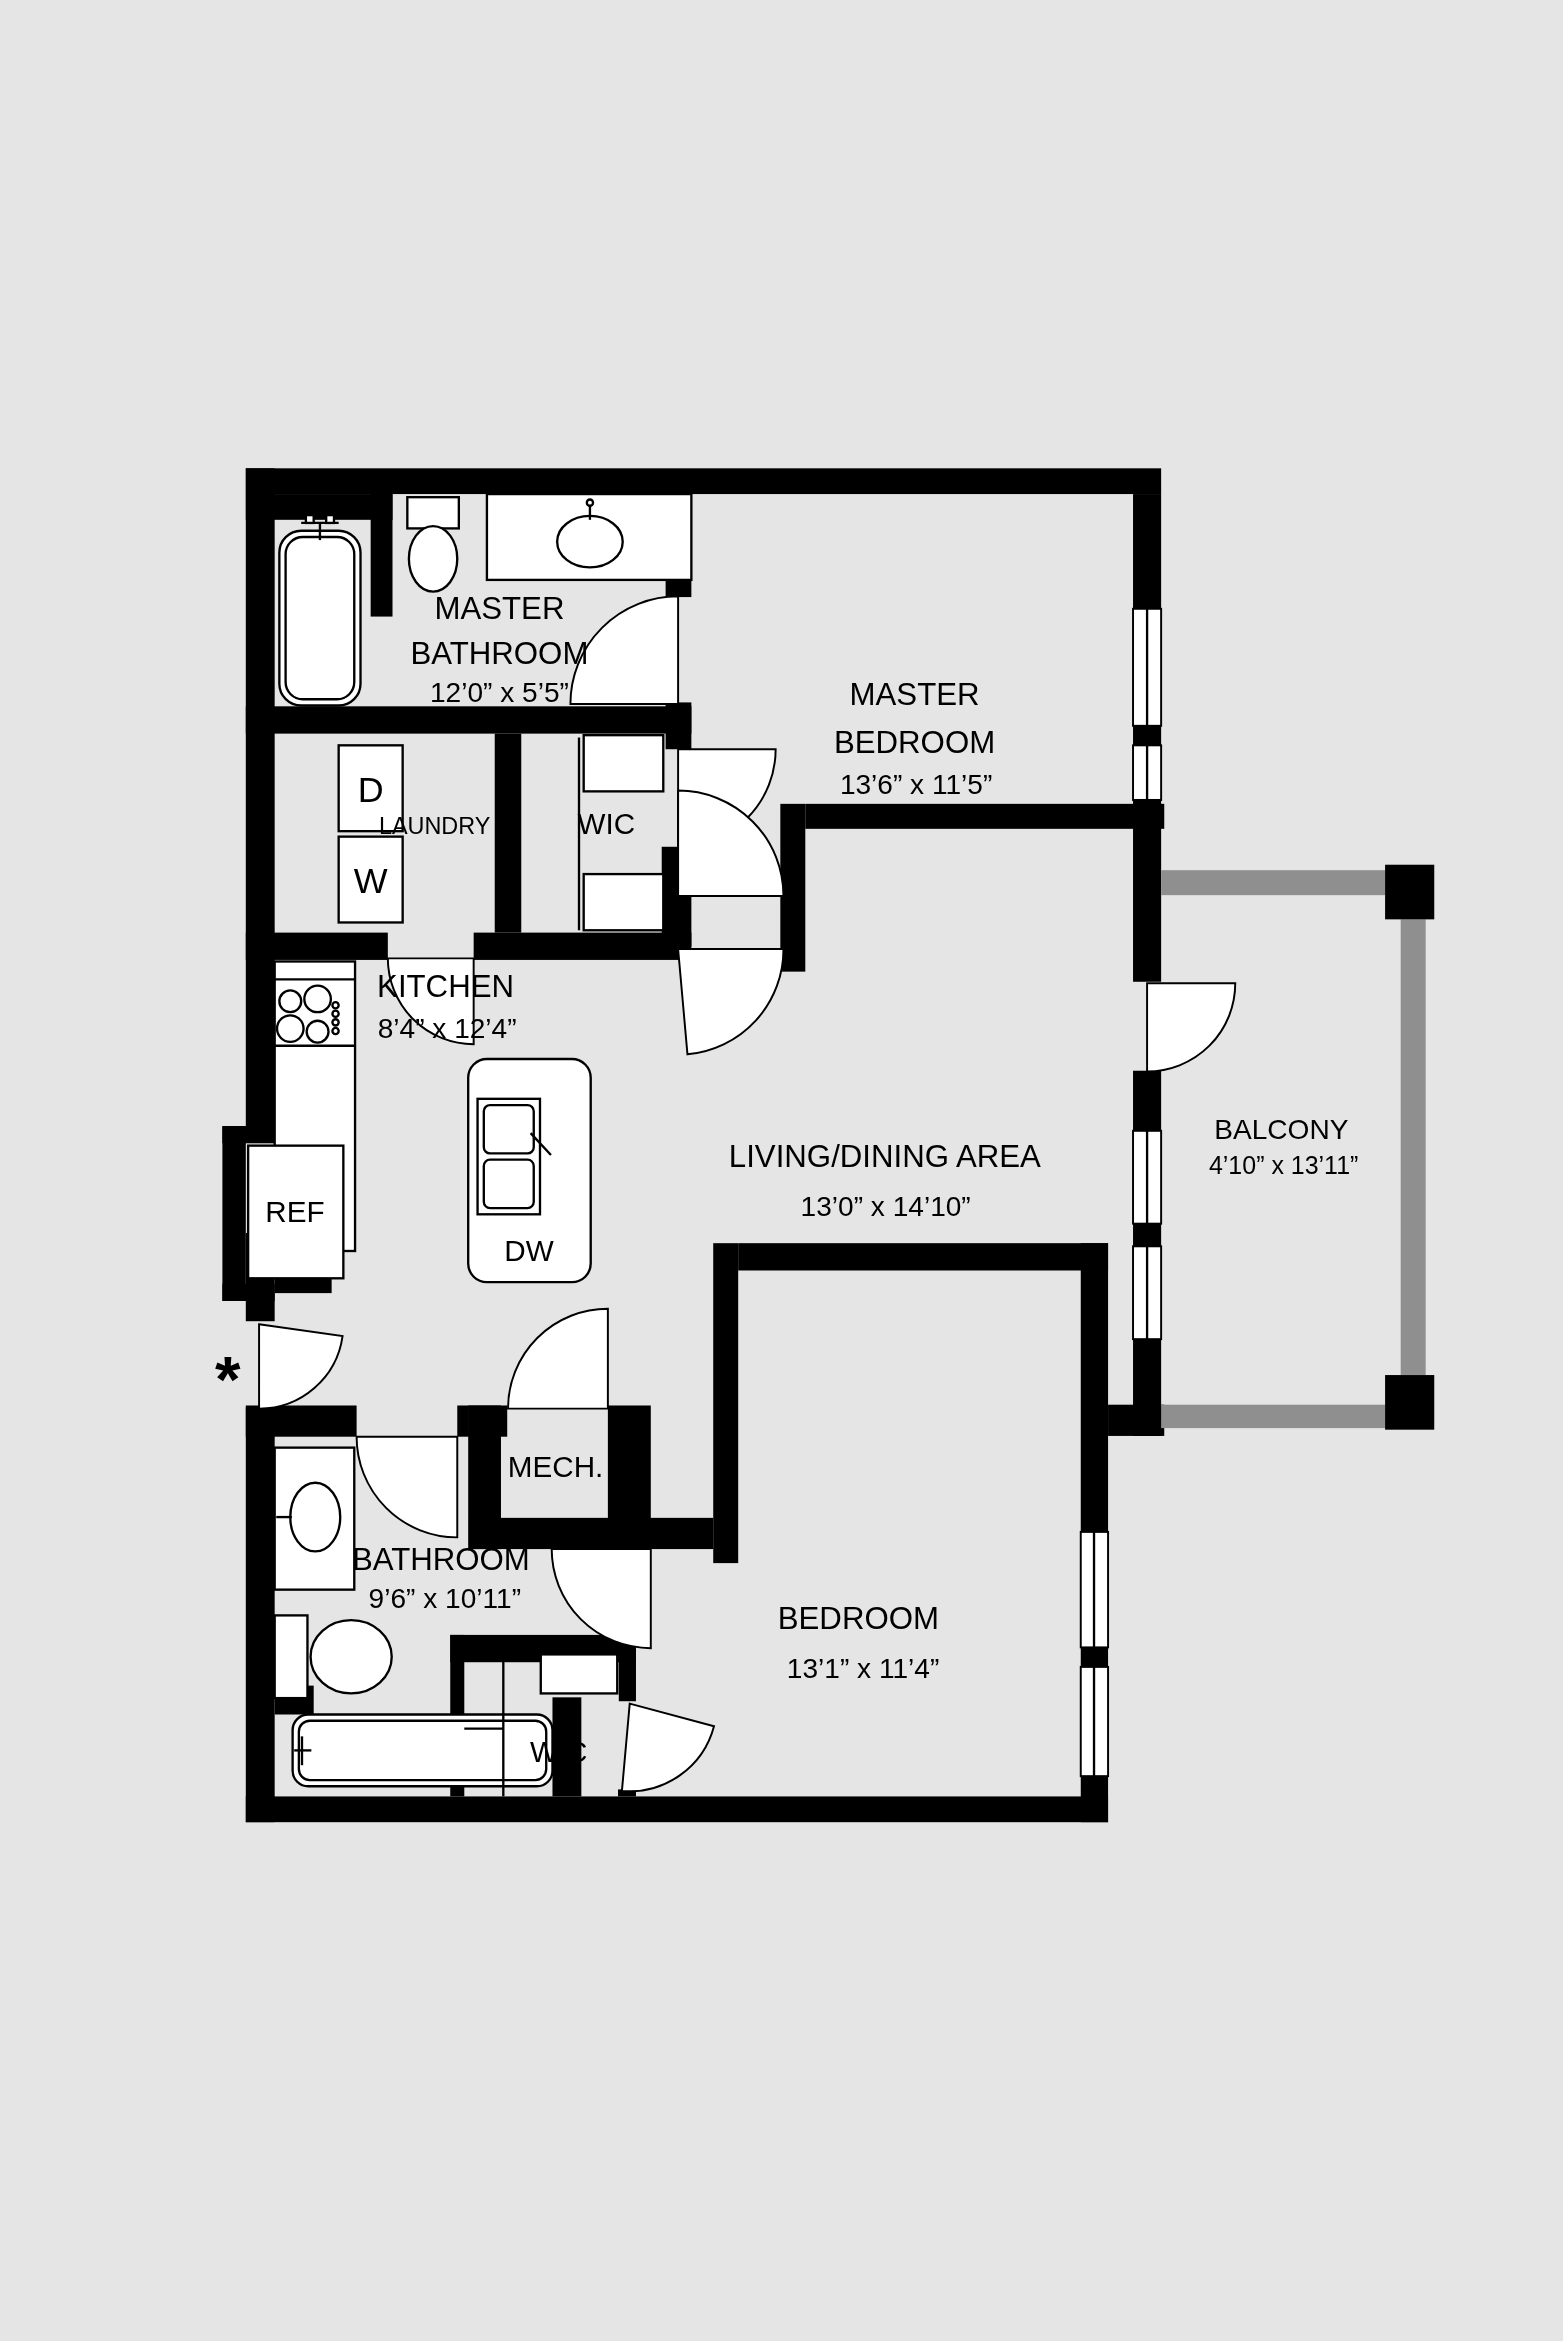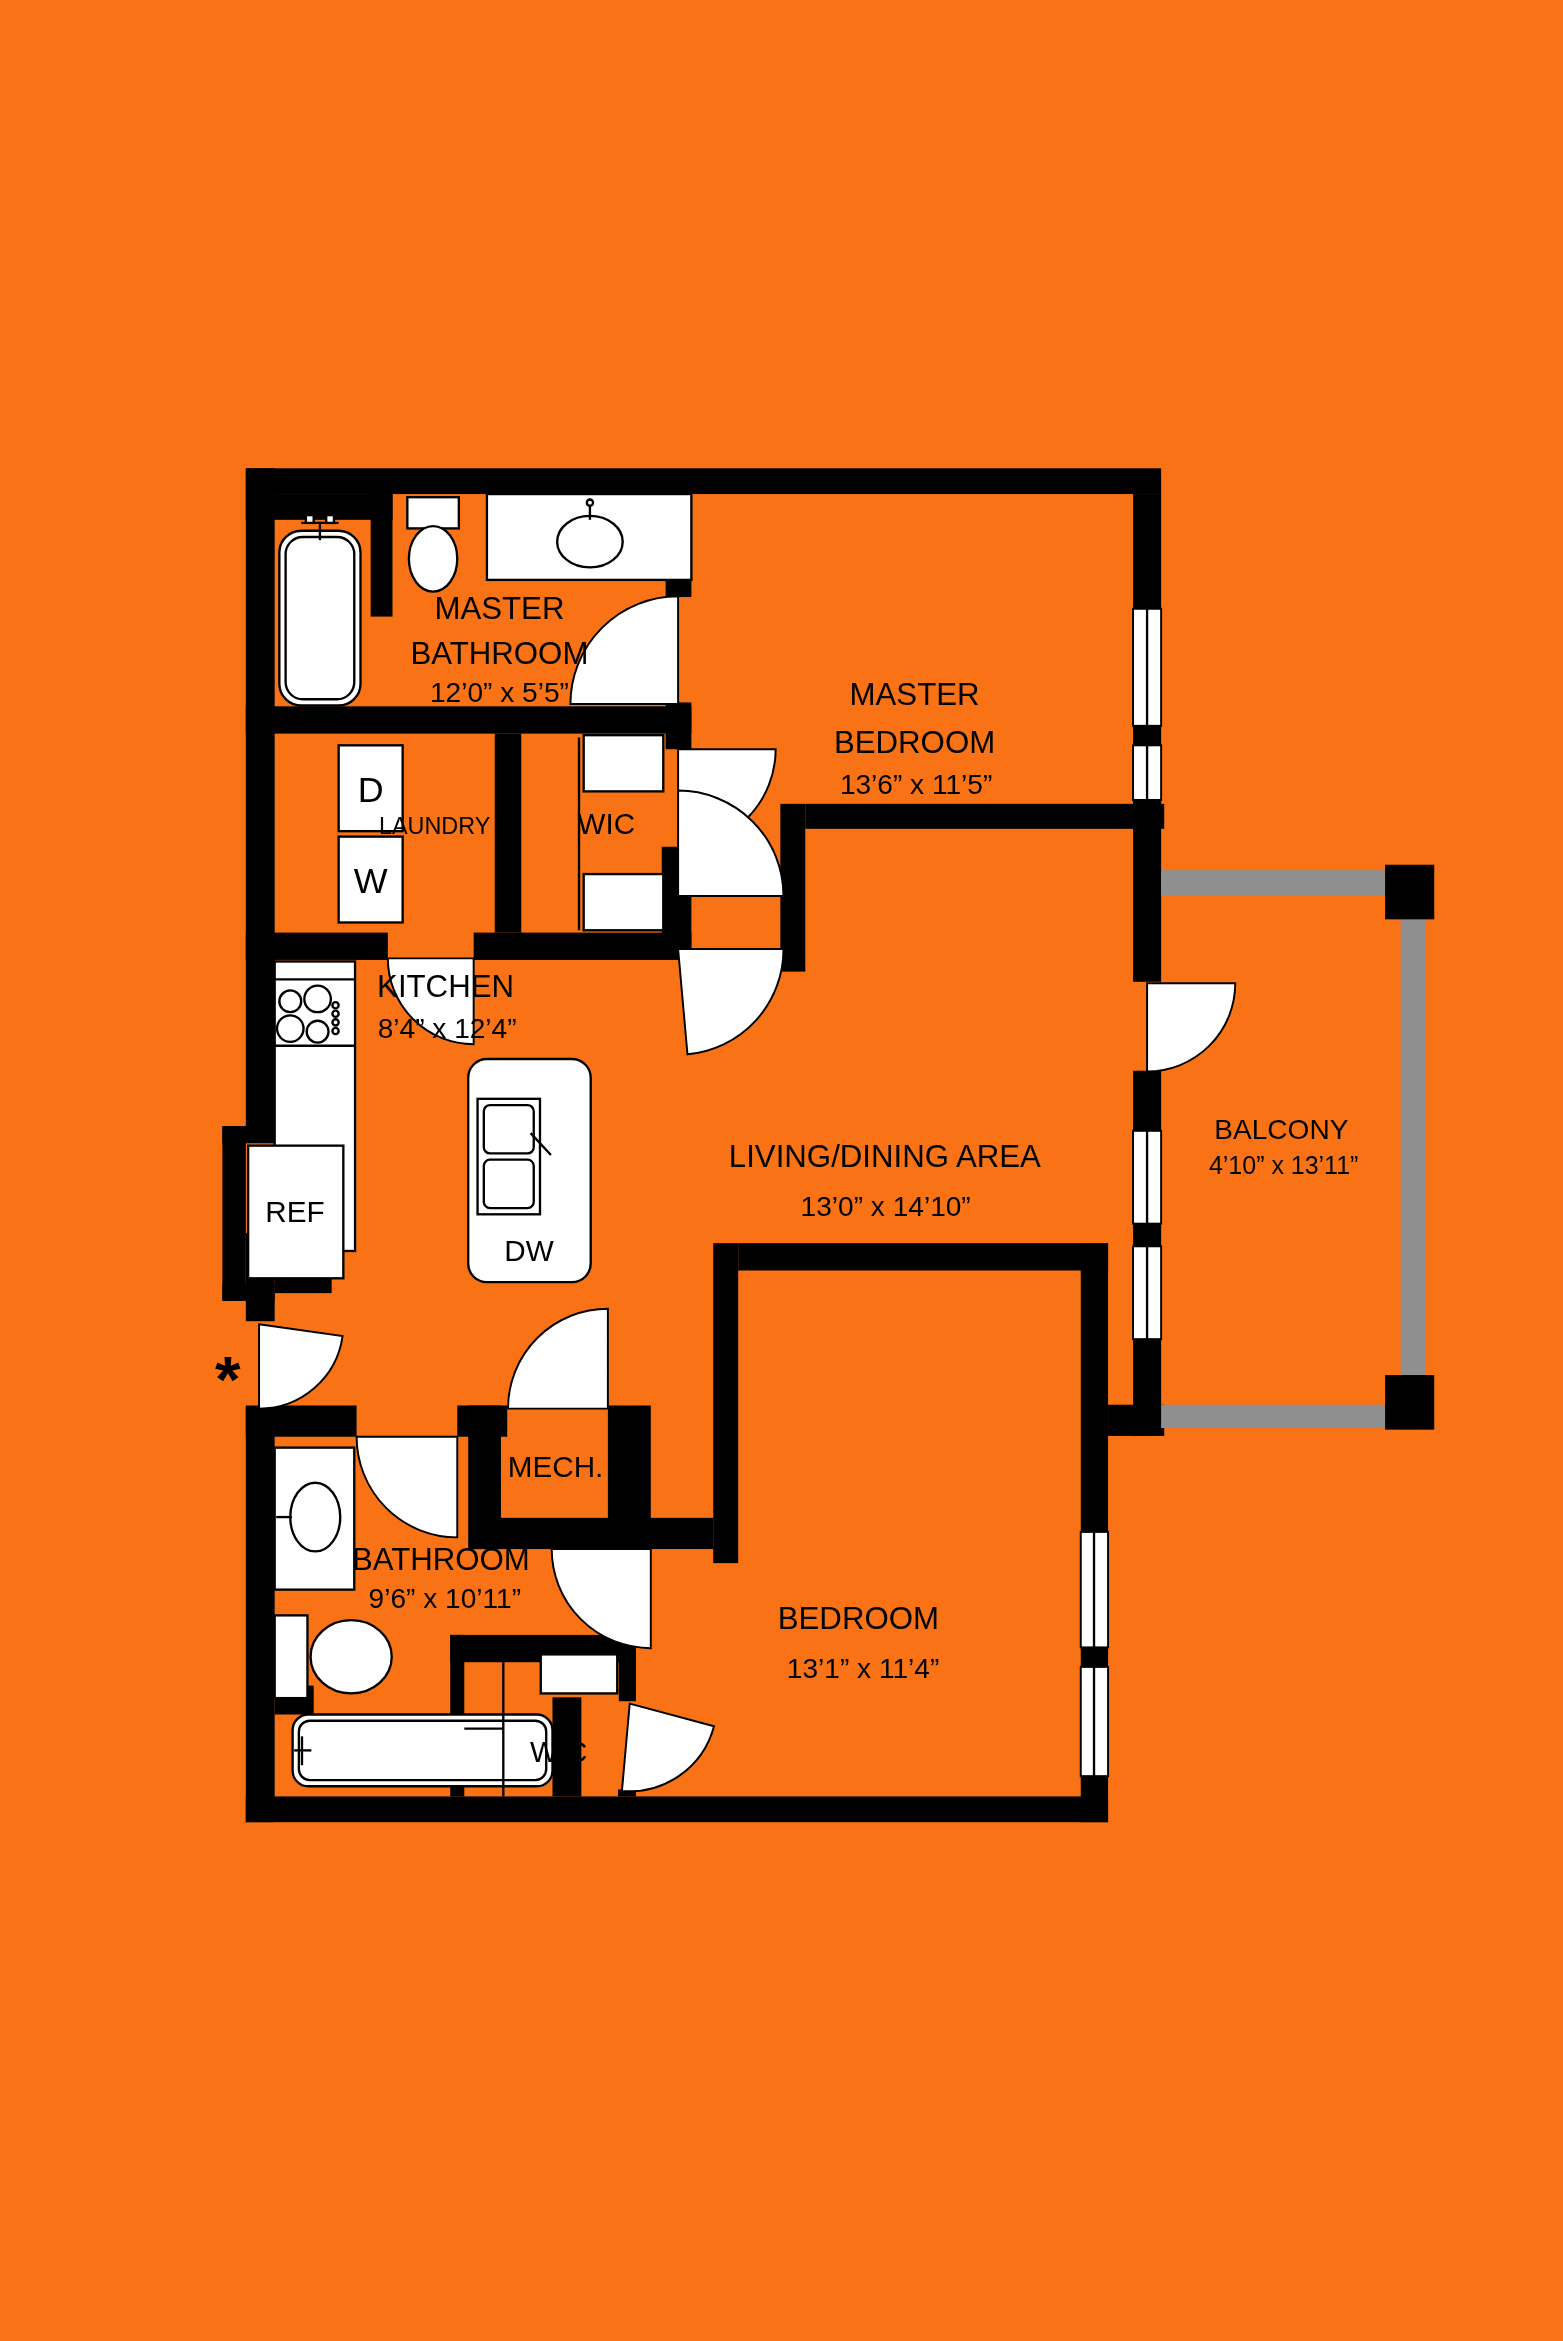--- a/index.html
+++ b/index.html
@@ -1,16 +1,16 @@
 <!DOCTYPE html>
 <html style="font-size:12.5px"><head>
 <meta charset="utf-8">
 <style>
   html,body{margin:0;padding:0;background:#ffffff;}
-  .page{width:1563px;height:2342px;position:relative;background:#f97316;}
+  .page{width:1563px;height:2342px;position:relative;background:#e5e5e5;}
   svg{display:block;}
   text{font-family:"Liberation Sans","DejaVu Sans",sans-serif;fill:#000;}
   .room-name{font-size:40px;}
   .room-dims{font-size:36px;}
   .lbl-sm{font-size:30px;}
   .lbl-md{font-size:38px;}
   .lbl-dw{font-size:46px;}
   .lbl-balcony{font-size:36px;}
   .lbl-balcony-dims{font-size:32px;}
   .entry-star{font-size:84px;font-weight:bold;}

